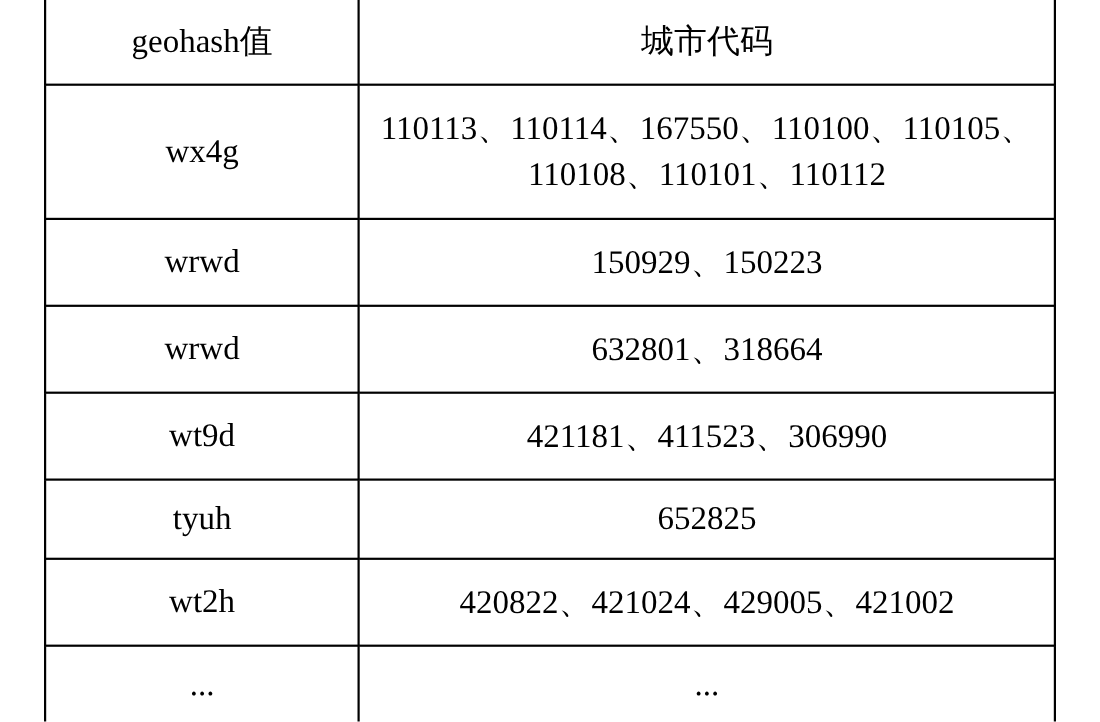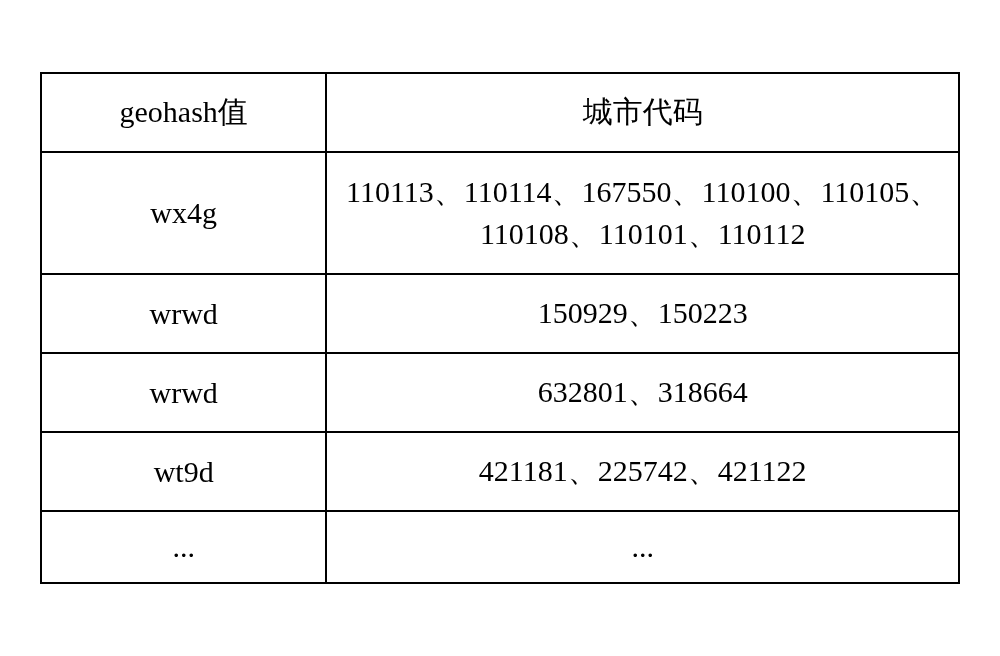--- a/index.html
+++ b/index.html
@@ -61,20 +61,28 @@
     <tr>
       <td class="col-geohash">wrwd</td>
       <td class="col-city">150929、150223</td>
     </tr>
     <tr>
       <td class="col-geohash">wrwd</td>
       <td class="col-city">632801、318664</td>
     </tr>
     <tr>
       <td class="col-geohash">wt9d</td>
-      <td class="col-city">421181、225742、421122</td>
+      <td class="col-city">421181、411523、306990</td>
+    </tr>
+    <tr>
+      <td class="col-geohash">tyuh</td>
+      <td class="col-city">652825</td>
+    </tr>
+    <tr>
+      <td class="col-geohash">wt2h</td>
+      <td class="col-city">420822、421024、429005、421002</td>
     </tr>
     <tr class="ellipsis-row">
       <td class="col-geohash">...</td>
       <td class="col-city">...</td>
     </tr>
   </tbody>
 </table>
 
 </body></html>

